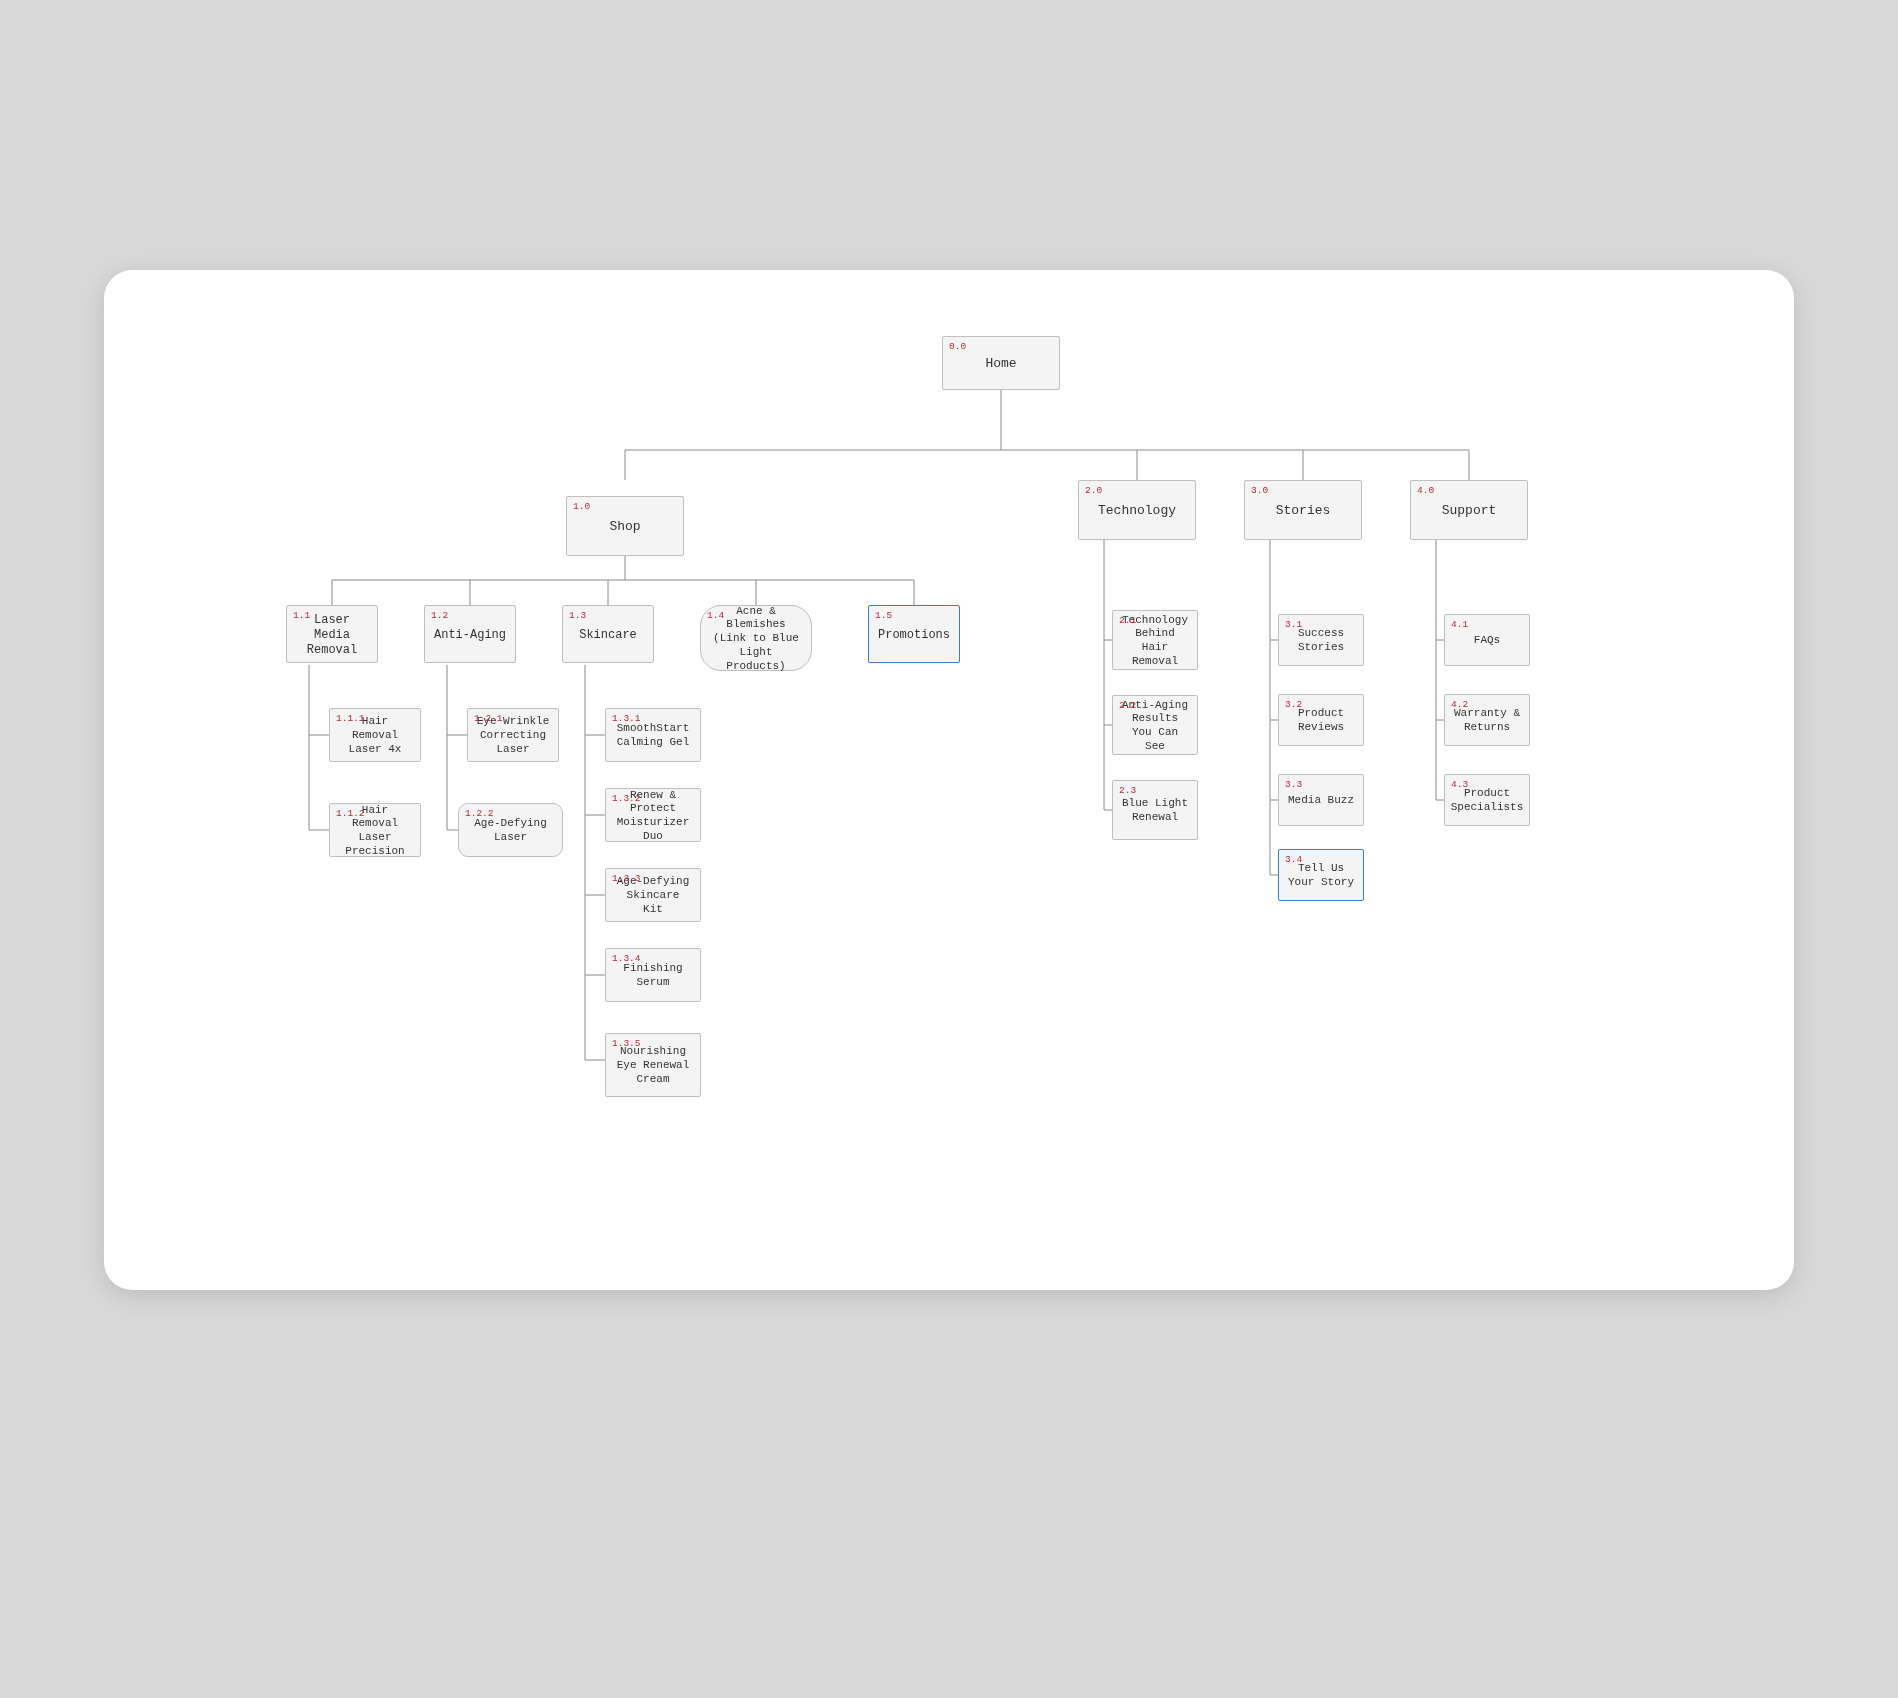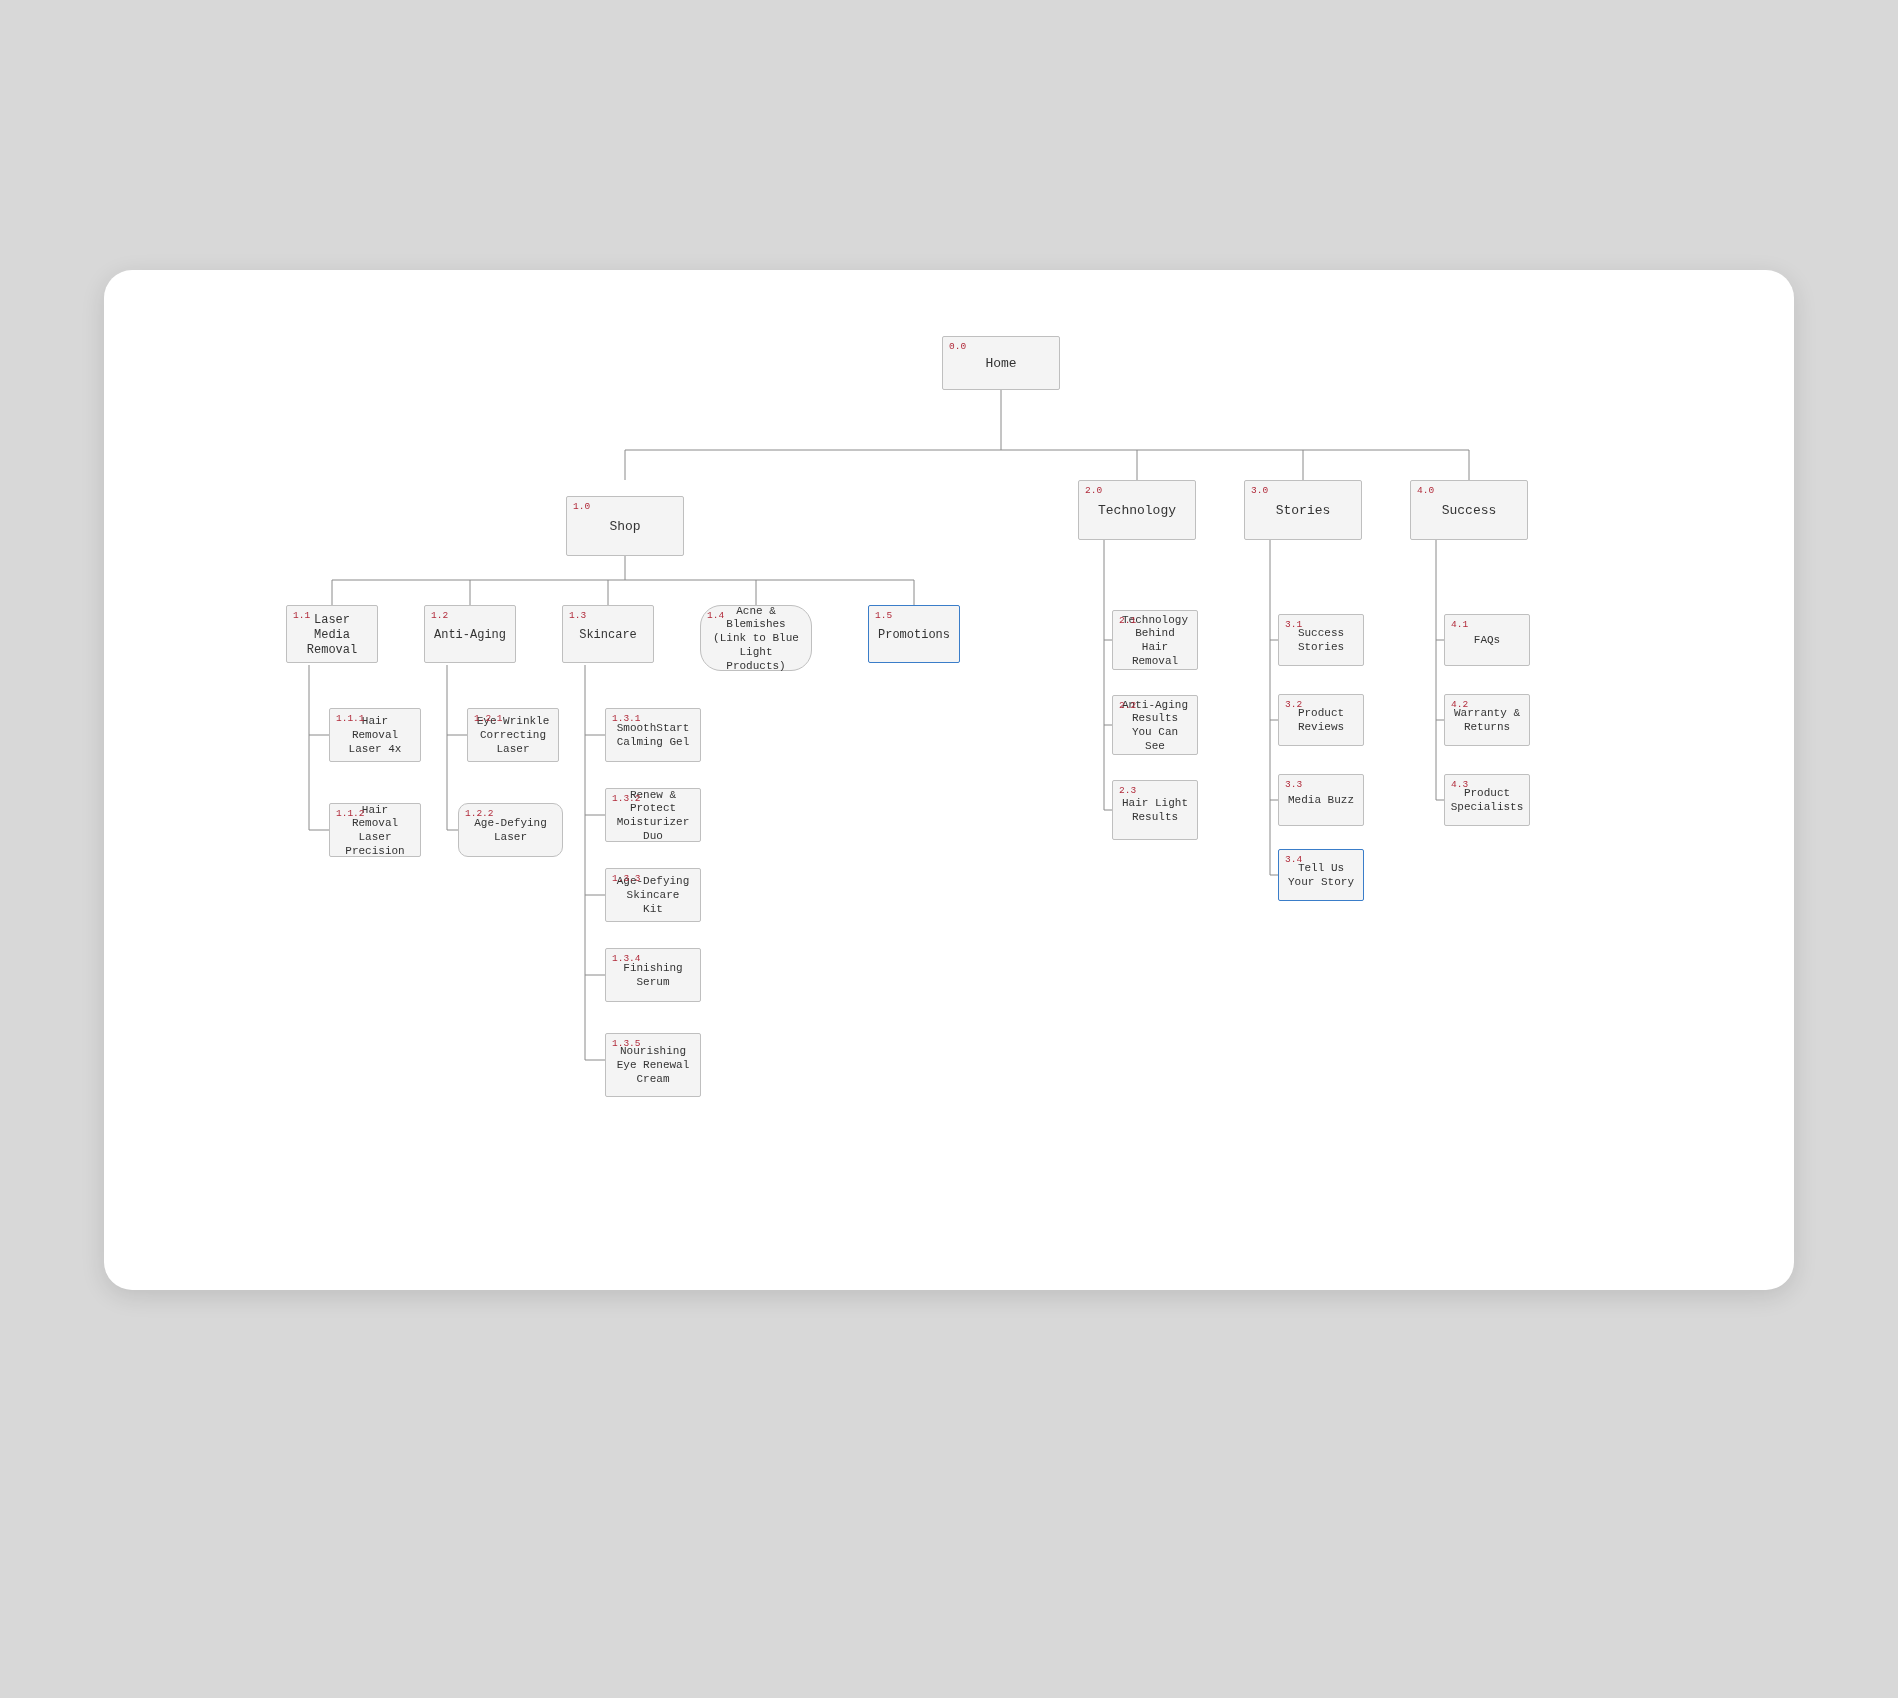--- a/index.html
+++ b/index.html
@@ -147,21 +147,21 @@
     <div class="node" style="left:974px; top:210px; width:118px; height:60px;">
       <span class="num">2.0</span>
       <span class="lbl">Technology</span>
     </div>
     <div class="node" style="left:1140px; top:210px; width:118px; height:60px;">
       <span class="num">3.0</span>
       <span class="lbl">Stories</span>
     </div>
     <div class="node" style="left:1306px; top:210px; width:118px; height:60px;">
       <span class="num">4.0</span>
-      <span class="lbl">Success</span>
+      <span class="lbl">Support</span>
     </div>
 
     <div class="node small" style="left:182px; top:335px; width:92px; height:58px;">
       <span class="num">1.1</span>
       <span class="lbl">Laser Media Removal</span>
     </div>
     <div class="node small" style="left:320px; top:335px; width:92px; height:58px;">
       <span class="num">1.2</span>
       <span class="lbl">Anti-Aging</span>
     </div>
@@ -220,21 +220,21 @@
     <div class="node tiny" style="left:1008px; top:340px; width:86px; height:60px;">
       <span class="num">2.1</span>
       <span class="lbl">Technology Behind Hair Removal</span>
     </div>
     <div class="node tiny" style="left:1008px; top:425px; width:86px; height:60px;">
       <span class="num">2.2</span>
       <span class="lbl">Anti-Aging Results You Can See</span>
     </div>
     <div class="node tiny" style="left:1008px; top:510px; width:86px; height:60px;">
       <span class="num">2.3</span>
-      <span class="lbl">Hair Light Results</span>
+      <span class="lbl">Blue Light Renewal</span>
     </div>
 
     <div class="node tiny" style="left:1174px; top:344px; width:86px; height:52px;">
       <span class="num">3.1</span>
       <span class="lbl">Success Stories</span>
     </div>
     <div class="node tiny" style="left:1174px; top:424px; width:86px; height:52px;">
       <span class="num">3.2</span>
       <span class="lbl">Product Reviews</span>
     </div>

